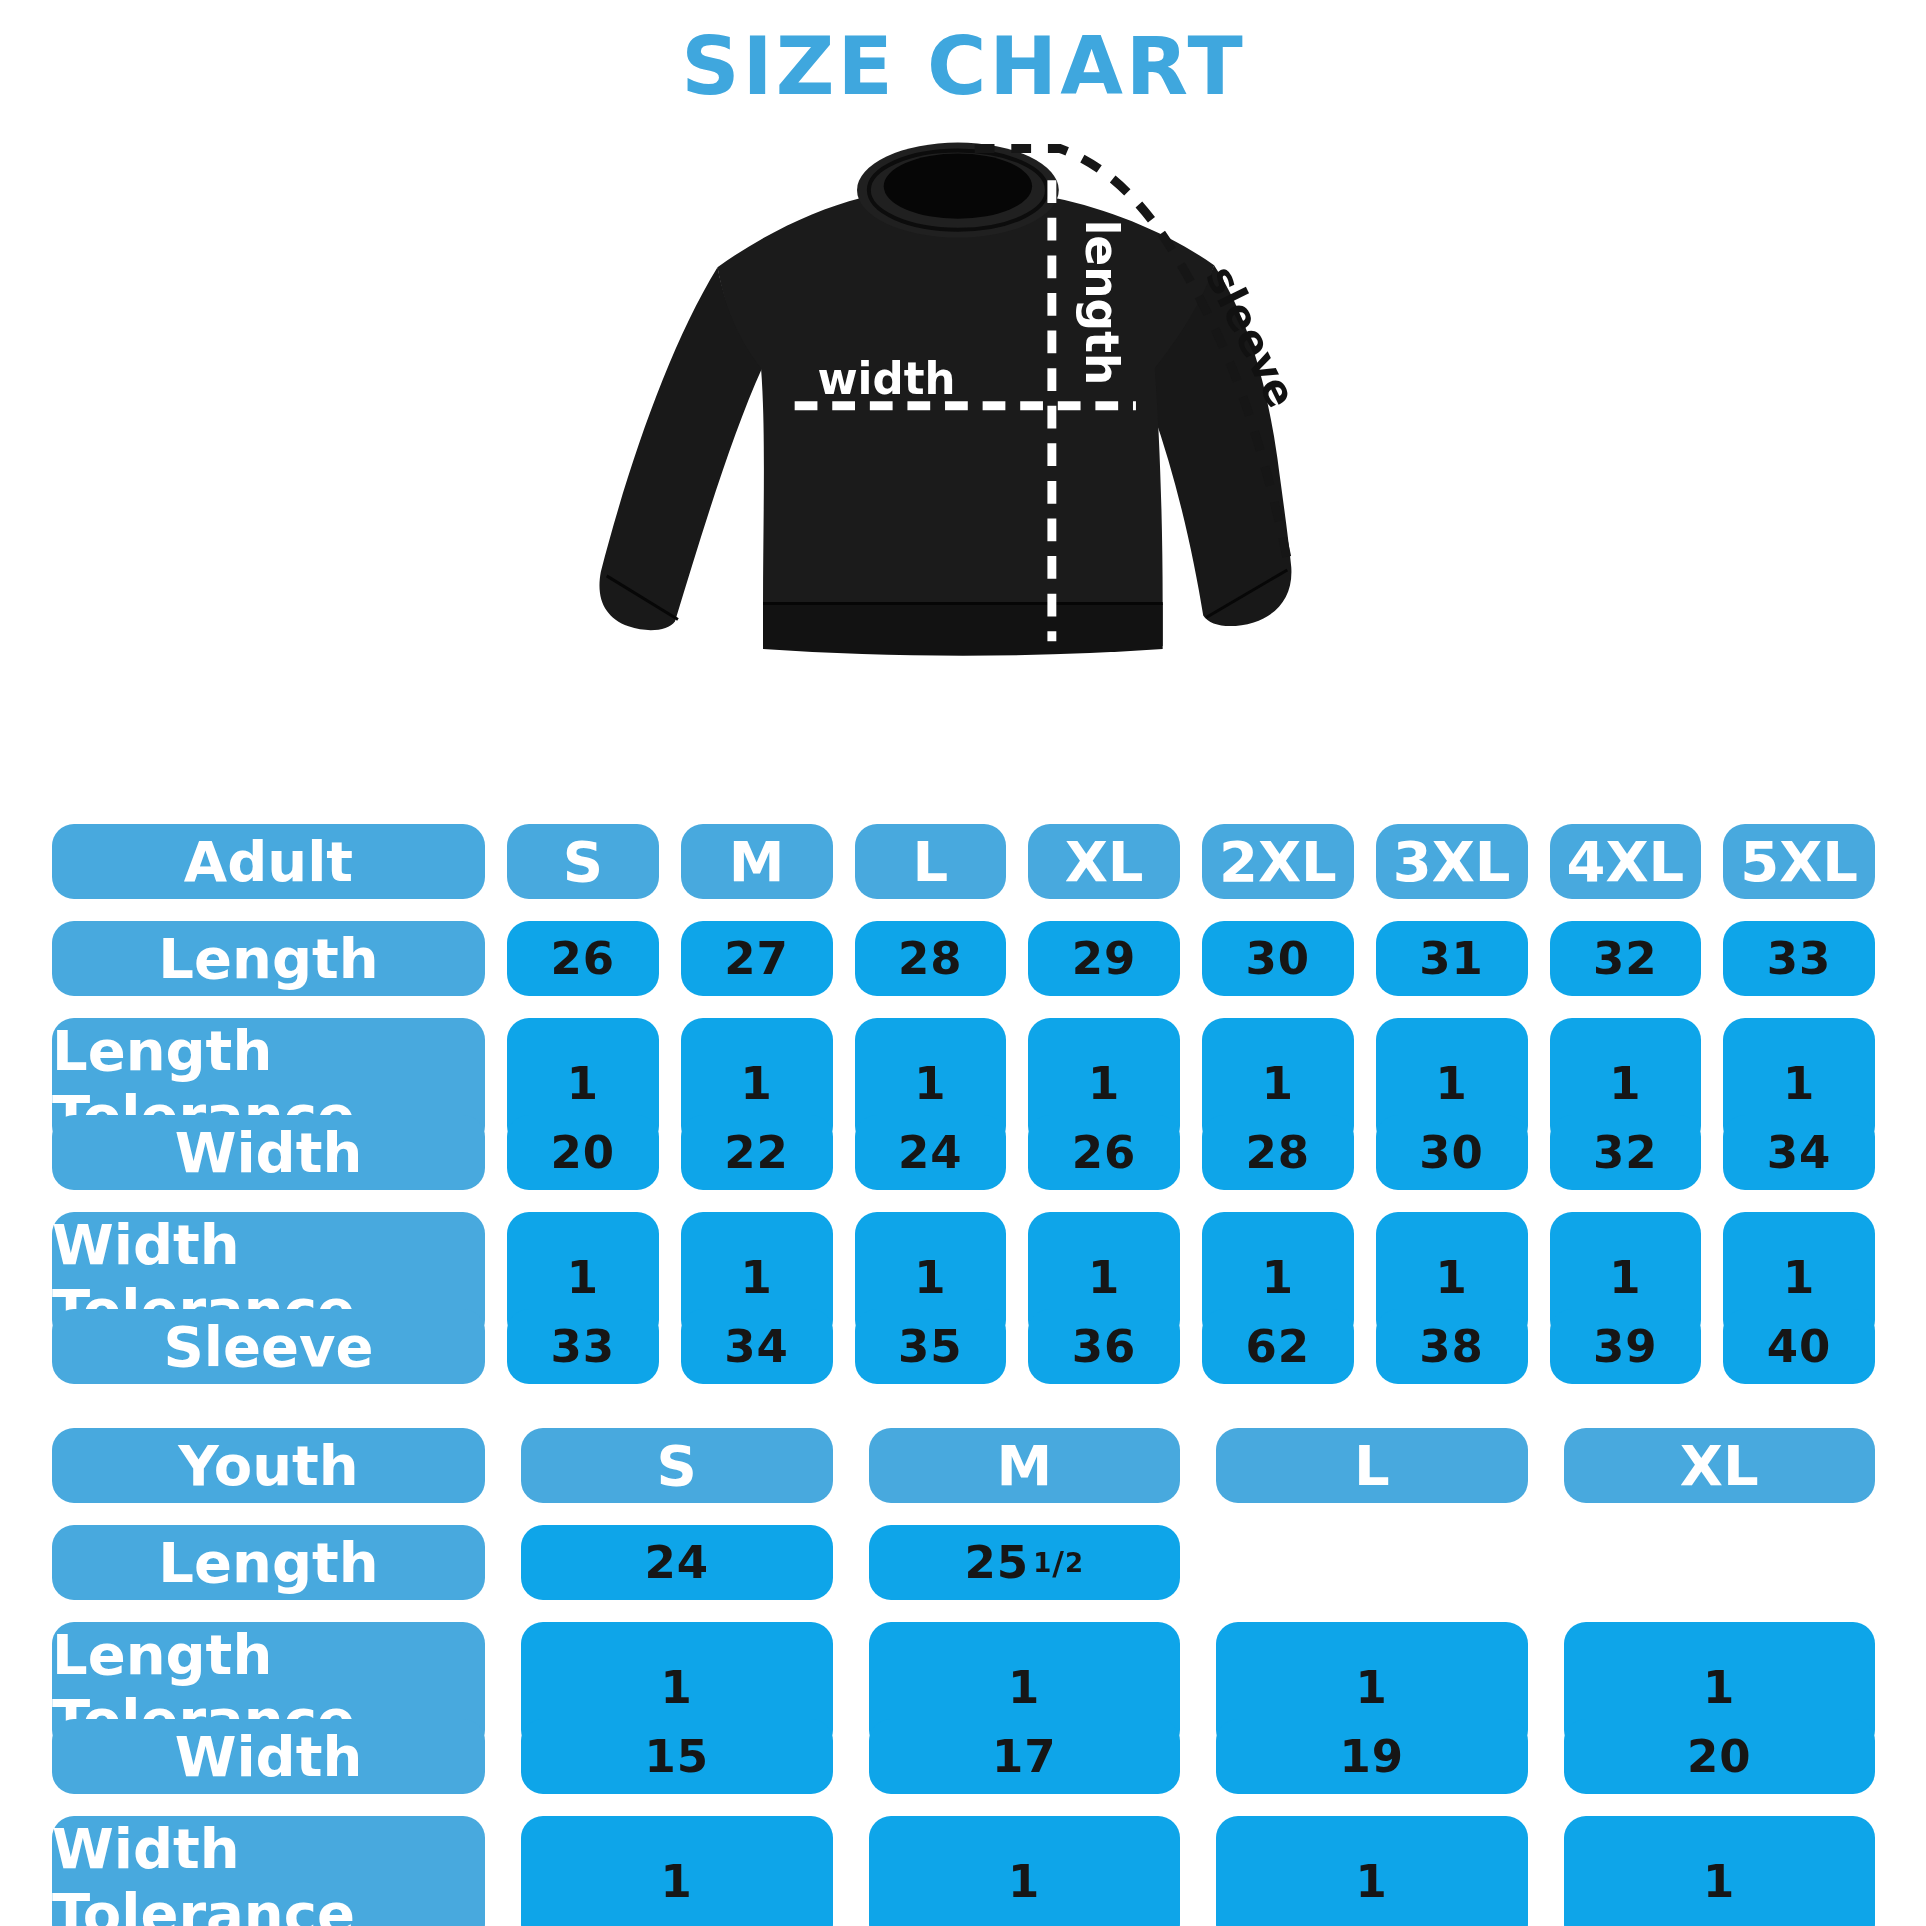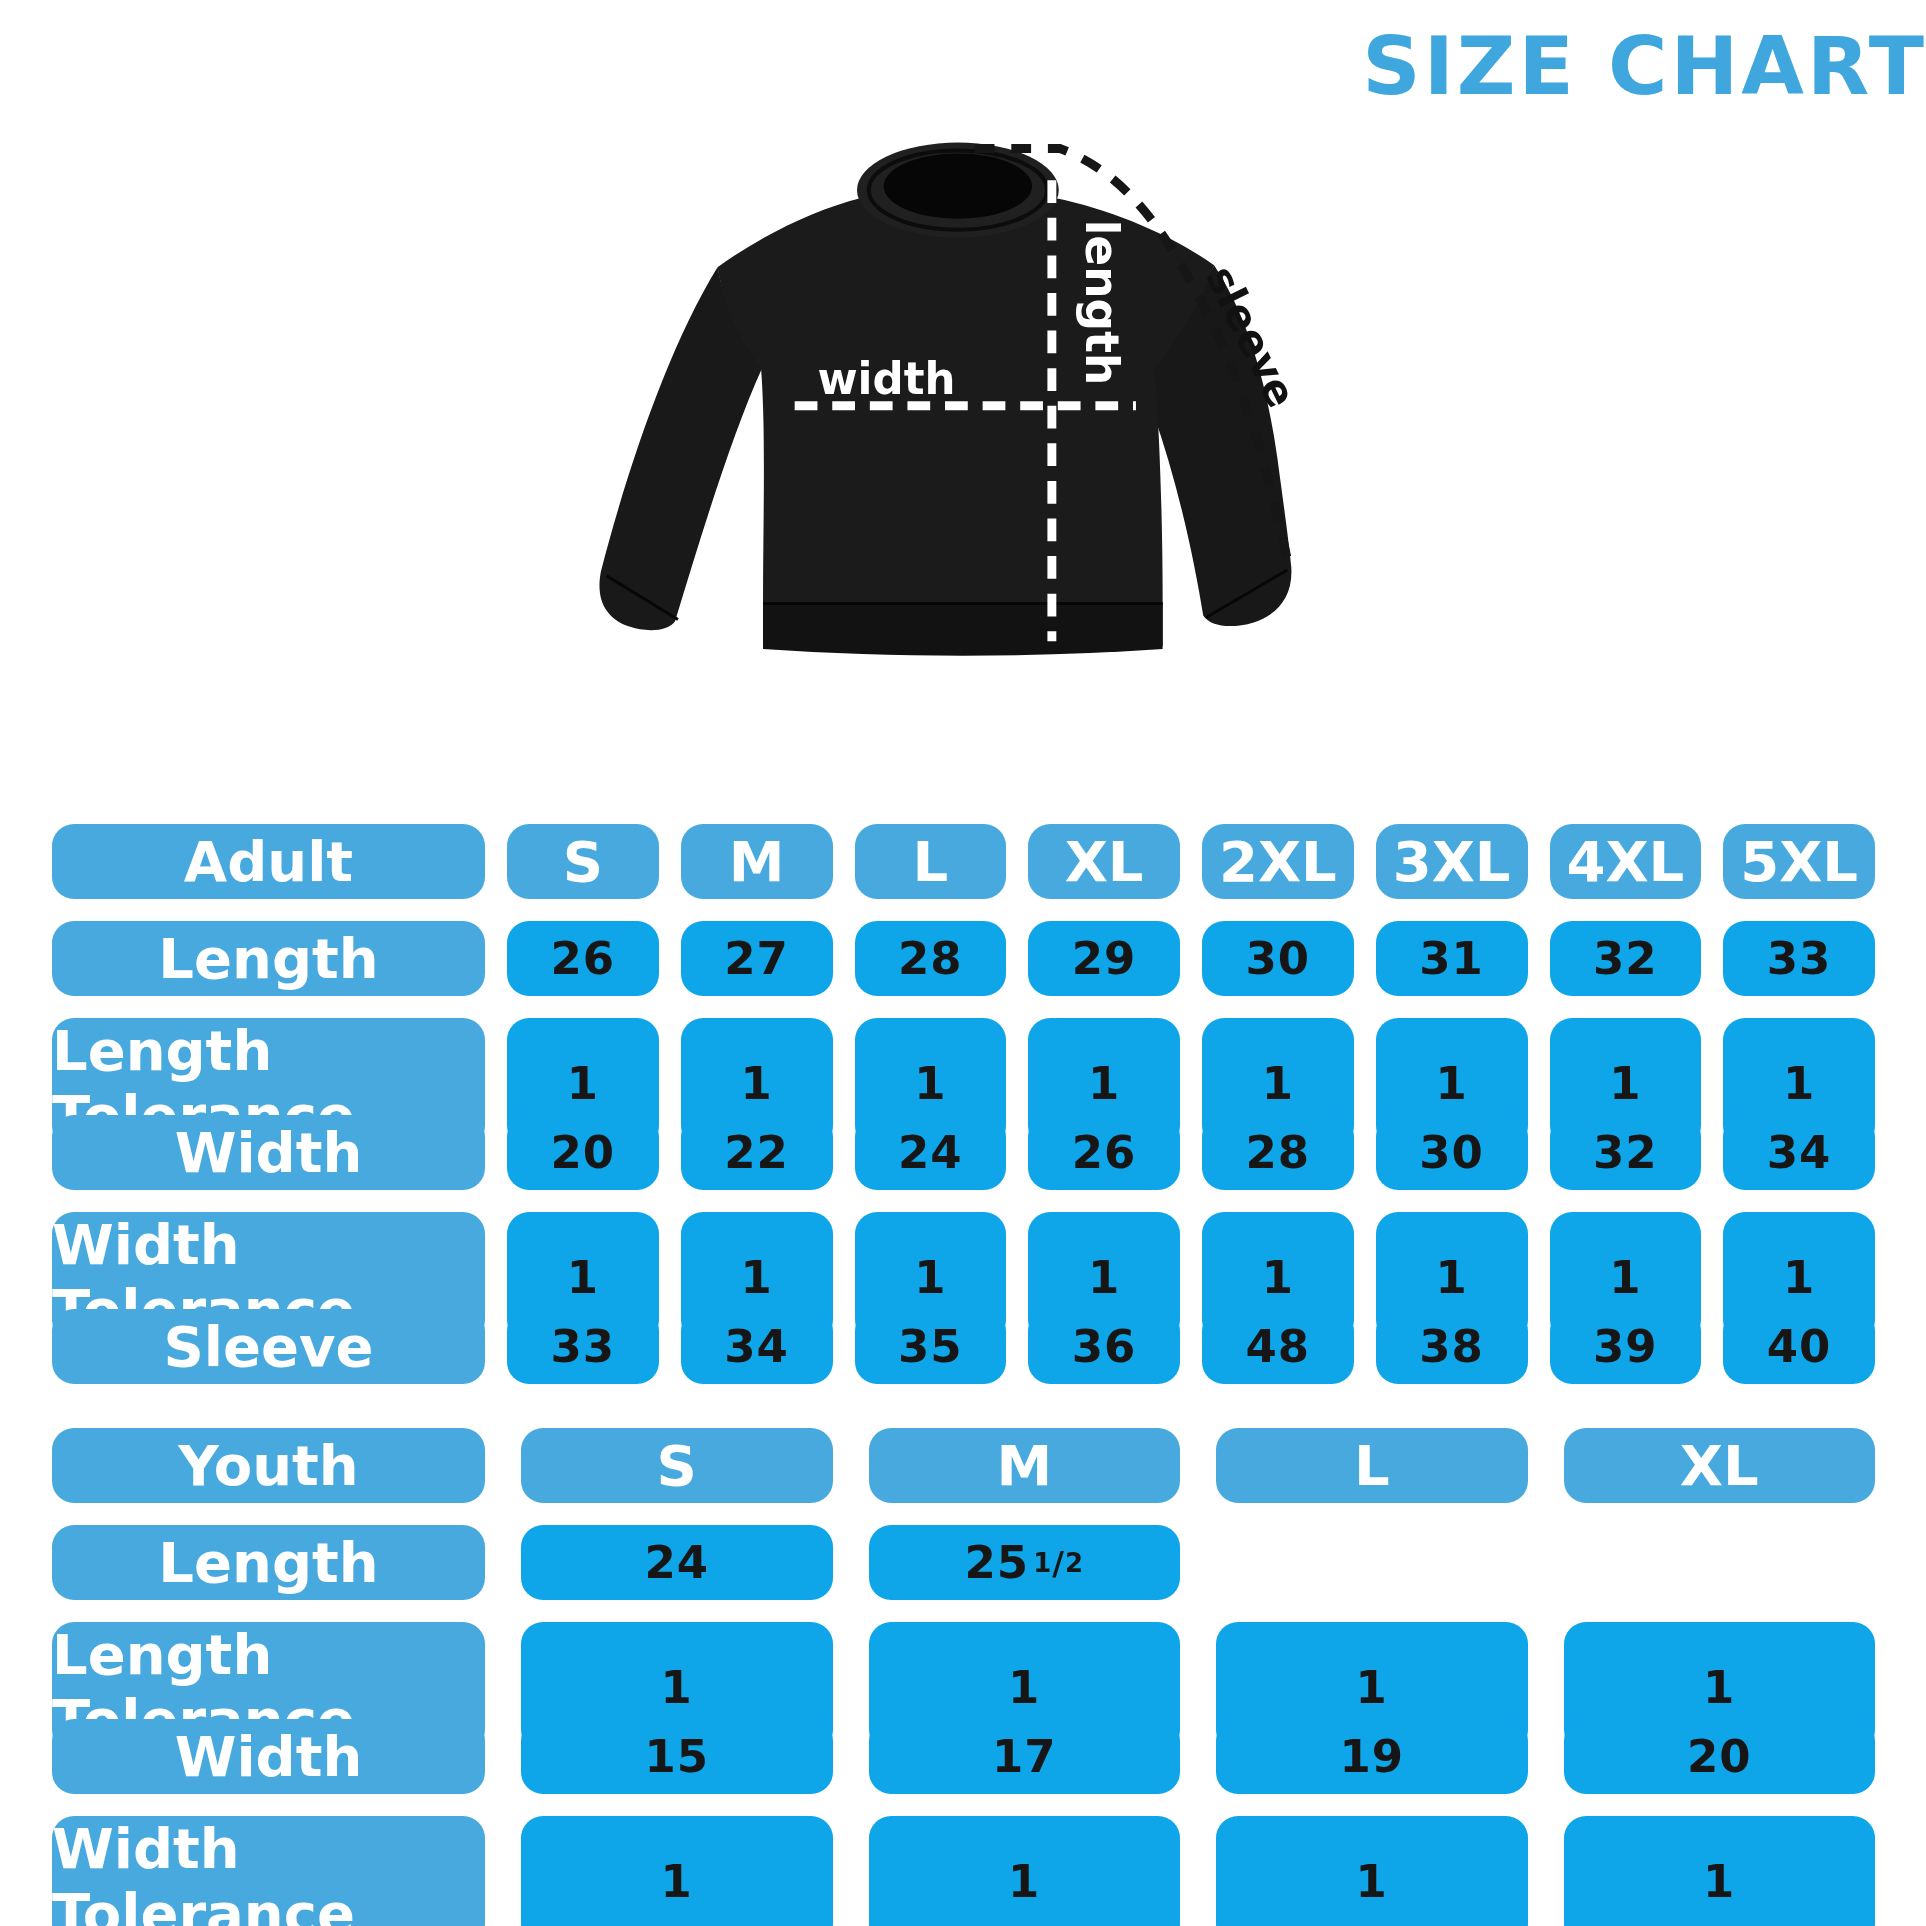--- a/index.html
+++ b/index.html
@@ -4,21 +4,21 @@
 <style>
   html,body { margin:0; padding:0; }
   body {
     width:1927px; height:1927px;
     background:#ffffff;
     font-family:"DejaVu Sans","Liberation Sans",sans-serif;
     overflow:hidden;
   }
   .title {
     margin:26px 0 0 0;
-    text-align:right;
+    text-align:center;
     font-size:81px;
     line-height:1;
     font-weight:bold;
     letter-spacing:3px;
     color:#3FA7DE;
   }
   .diagram {
     position:relative;
     height:550px;
   }
@@ -151,21 +151,21 @@
         <div class="cell">1</div>
         <div class="cell">1</div>
         <div class="cell">1</div>
       </div>
       <div class="trow adult-cols">
         <div class="pill">Sleeve</div>
         <div class="cell">33</div>
         <div class="cell">34</div>
         <div class="cell">35</div>
         <div class="cell">36</div>
-        <div class="cell">48</div>
+        <div class="cell">62</div>
         <div class="cell">38</div>
         <div class="cell">39</div>
         <div class="cell">40</div>
       </div>
     </section>
   <section class="sizes-table youth" id="youth-table">
       <div class="trow youth-cols">
         <div class="pill">Youth</div>
         <div class="pill">S</div>
         <div class="pill">M</div>

